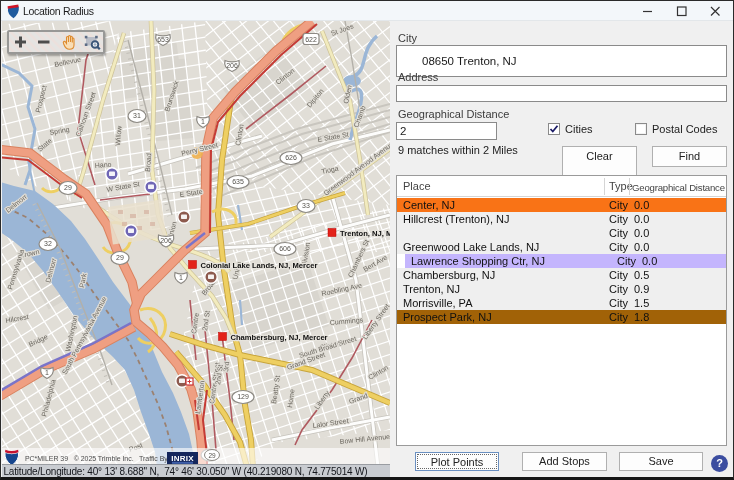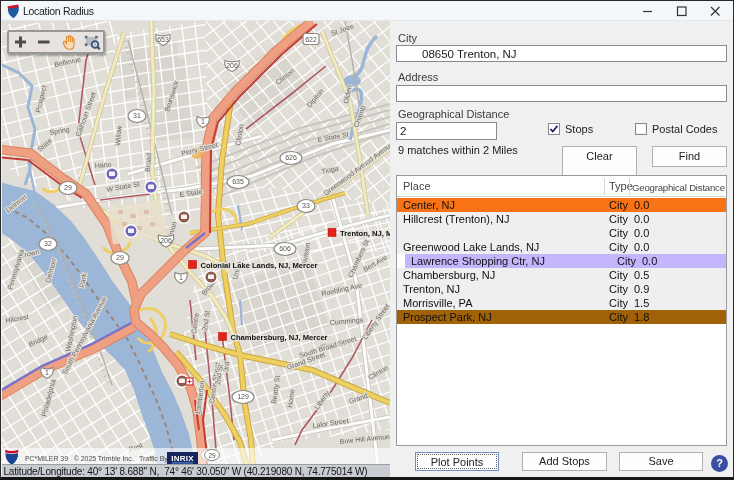--- a/index.html
+++ b/index.html
@@ -645,32 +645,32 @@
 <text x="180.5" y="13" font-size="8" font-weight="bold" fill="#fff" text-anchor="middle" letter-spacing="0.2">INRIX</text>
 <rect x="170" y="13.8" width="21" height="2" fill="#3f5fa8"></rect>
 <ellipse cx="210" cy="7" rx="7.5" ry="5.5" fill="#fff" stroke="#8d8a84" stroke-width="1"></ellipse>
 <text x="210" y="9.5" font-size="6.5" fill="#55524c" text-anchor="middle">29</text>
 </svg>
 </div>
 
 <div class="abs" style="left:1.5px;top:464px;width:388px;height:14px;background:#c9ccd1;border-top:1px solid #9a9da2;color:#14161c;font-size:10px;line-height:13px;padding-left:2px;white-space:nowrap;overflow:hidden;letter-spacing:-0.2px">Latitude/Longitude: 40° 13' 8.688'' N,&nbsp; 74° 46' 30.050'' W (40.219080 N, 74.775014 W)</div>
 
 <div class="lab" style="left:398px;top:32px">City</div>
-<input class="inp" style="left: 396px; top: 45px; width: 331px; height: 17px; padding-left: 25px;" value="08650 Trenton, NJ" readonly="">
+<input class="inp" style="left: 396px; top: 45px; width: 331px; height: 32px; padding-left: 25px;" value="08650 Trenton, NJ" readonly="">
 <div class="lab" style="left:398px;top:71px">Address</div>
 <input class="inp" style="left: 396px; top: 85px; width: 331px; height: 17px;" value="" readonly="">
 <div class="lab" style="left:398px;top:108px">Geographical Distance</div>
 <input class="inp" style="left: 396px; top: 122px; width: 101px; height: 18px;" value="2" readonly="">
 
 <div class="abs" style="left:548px;top:123px;width:12px;height:12px;background:#fff;border:1px solid #8a8a8a">
  <svg width="12" height="12" style="position:absolute;left:-1px;top:-1px">
       <path d="M2.5,6 L4.8,8.5 L9.5,2.8" fill="none" stroke="#1b1b66" stroke-width="1.8"></path>
     </svg>
 </div>
-<div class="lab" style="left:565px;top:123px;color:#222">Stops</div>
+<div class="lab" style="left:565px;top:123px;color:#222">Cities</div>
 <div class="abs" style="left:635px;top:123px;width:12px;height:12px;background:#f2f2f2;border:1px solid #8a8a8a">
     <div class="abs" style="left:1px;top:1px;width:8px;height:8px;background:#fff"></div>
   </div>
 <div class="lab" style="left:652px;top:123px;color:#222">Postal Codes</div>
 <div class="lab" style="left:398px;top:144px;color:#222">9 matches within 2 Miles</div>
 <div class="btn" style="left:562px;top:146px;width:75px;height:31px;line-height:19px">Clear</div>
 <div class="btn" style="left:652px;top:146px;width:75px;height:21px;line-height:19px">Find</div>
 
 <div class="abs" style="left:396px;top:175px;width:331px;height:271px;background:#fff;border:1px solid #9a9a9a;overflow:hidden;font-size:11px">
   <div class="abs" style="left:0;top:0;width:100%;height:21px;background:#fff;border-bottom:1px solid #d5d5d5;color:#444">

